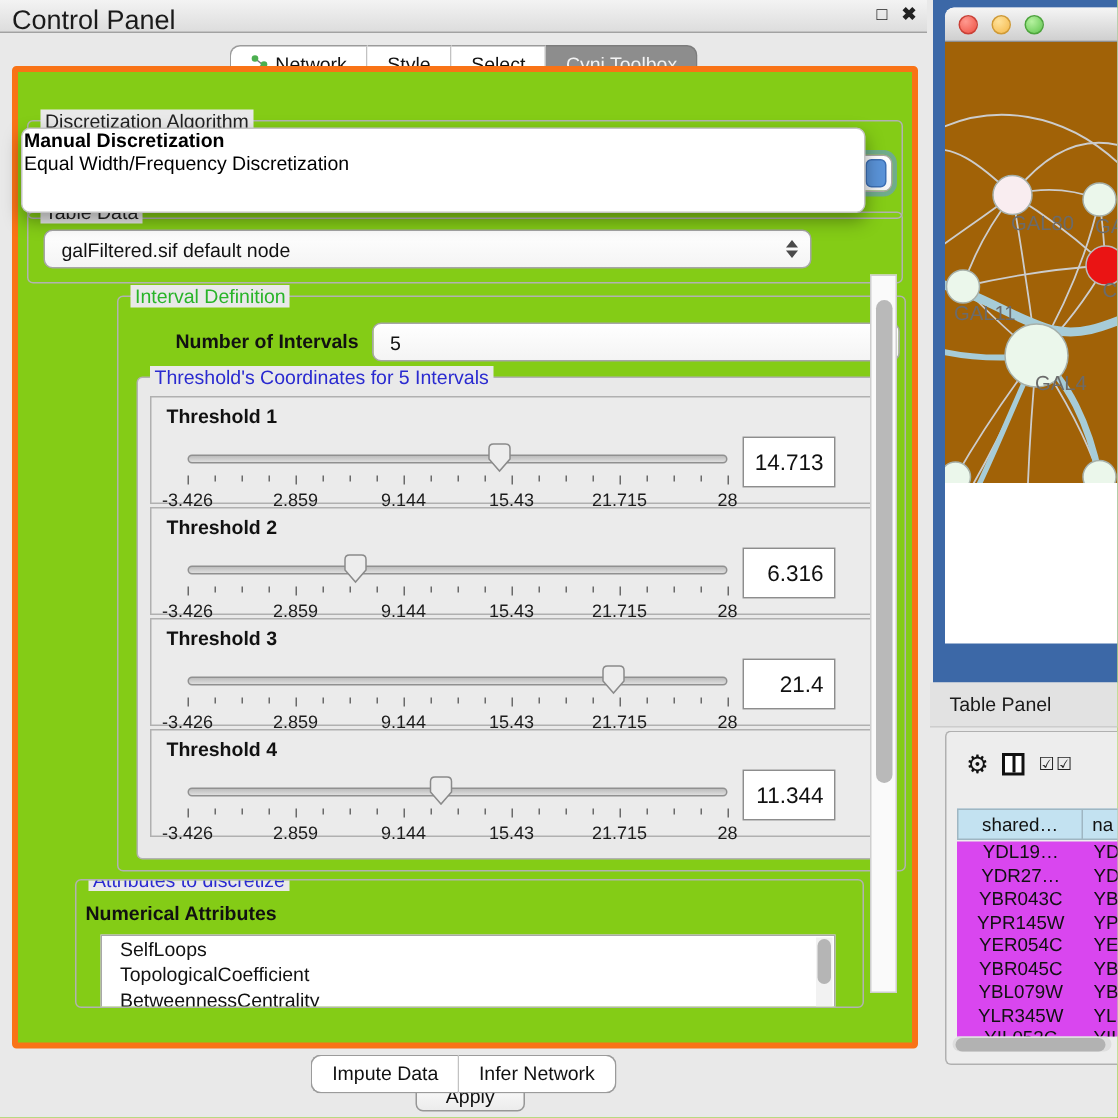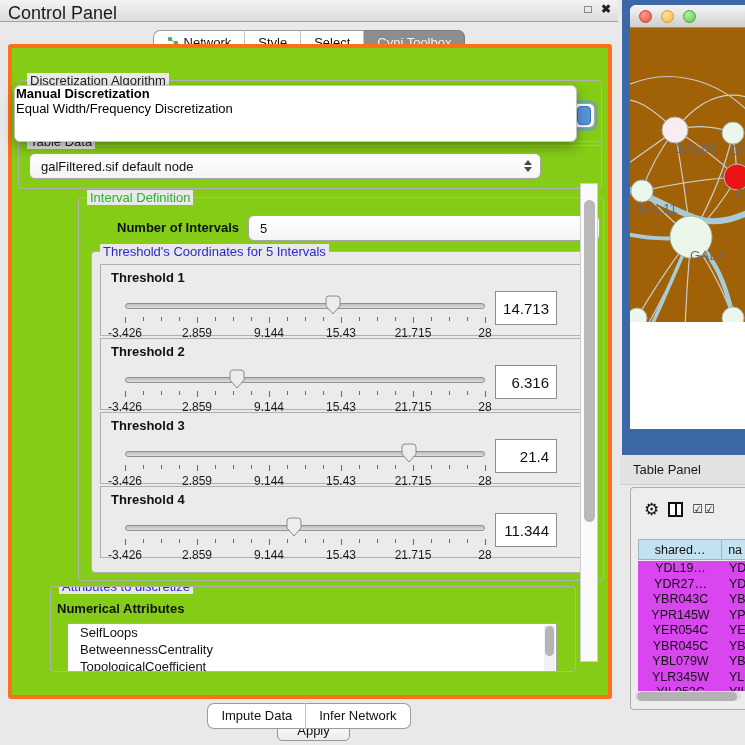--- a/index.html
+++ b/index.html
@@ -318,22 +318,22 @@
         </div>
     </div>
   </div>
 
   <div class="group" style="left:38px; top:538px; width:526px; height:86px; overflow:hidden;">
     <span class="group-title gt-blue">Attributes to discretize</span>
     <span class="abs" style="left:6px; top:14px; font-weight:bold;">Numerical Attributes</span>
     <div id="attr-list">
       <div id="attr-items">
           <div class="attr-item">SelfLoops</div>
+          <div class="attr-item">TopologicalCoefficient</div>
           <div class="attr-item">BetweennessCentrality</div>
-          <div class="attr-item">TopologicalCoefficient</div>
         </div>
       <div id="attr-sb">
           <div class="th"></div>
         </div>
     </div>
   </div>
 
   <div class="abs" id="apply-btn">Apply</div>
 </div>
 

